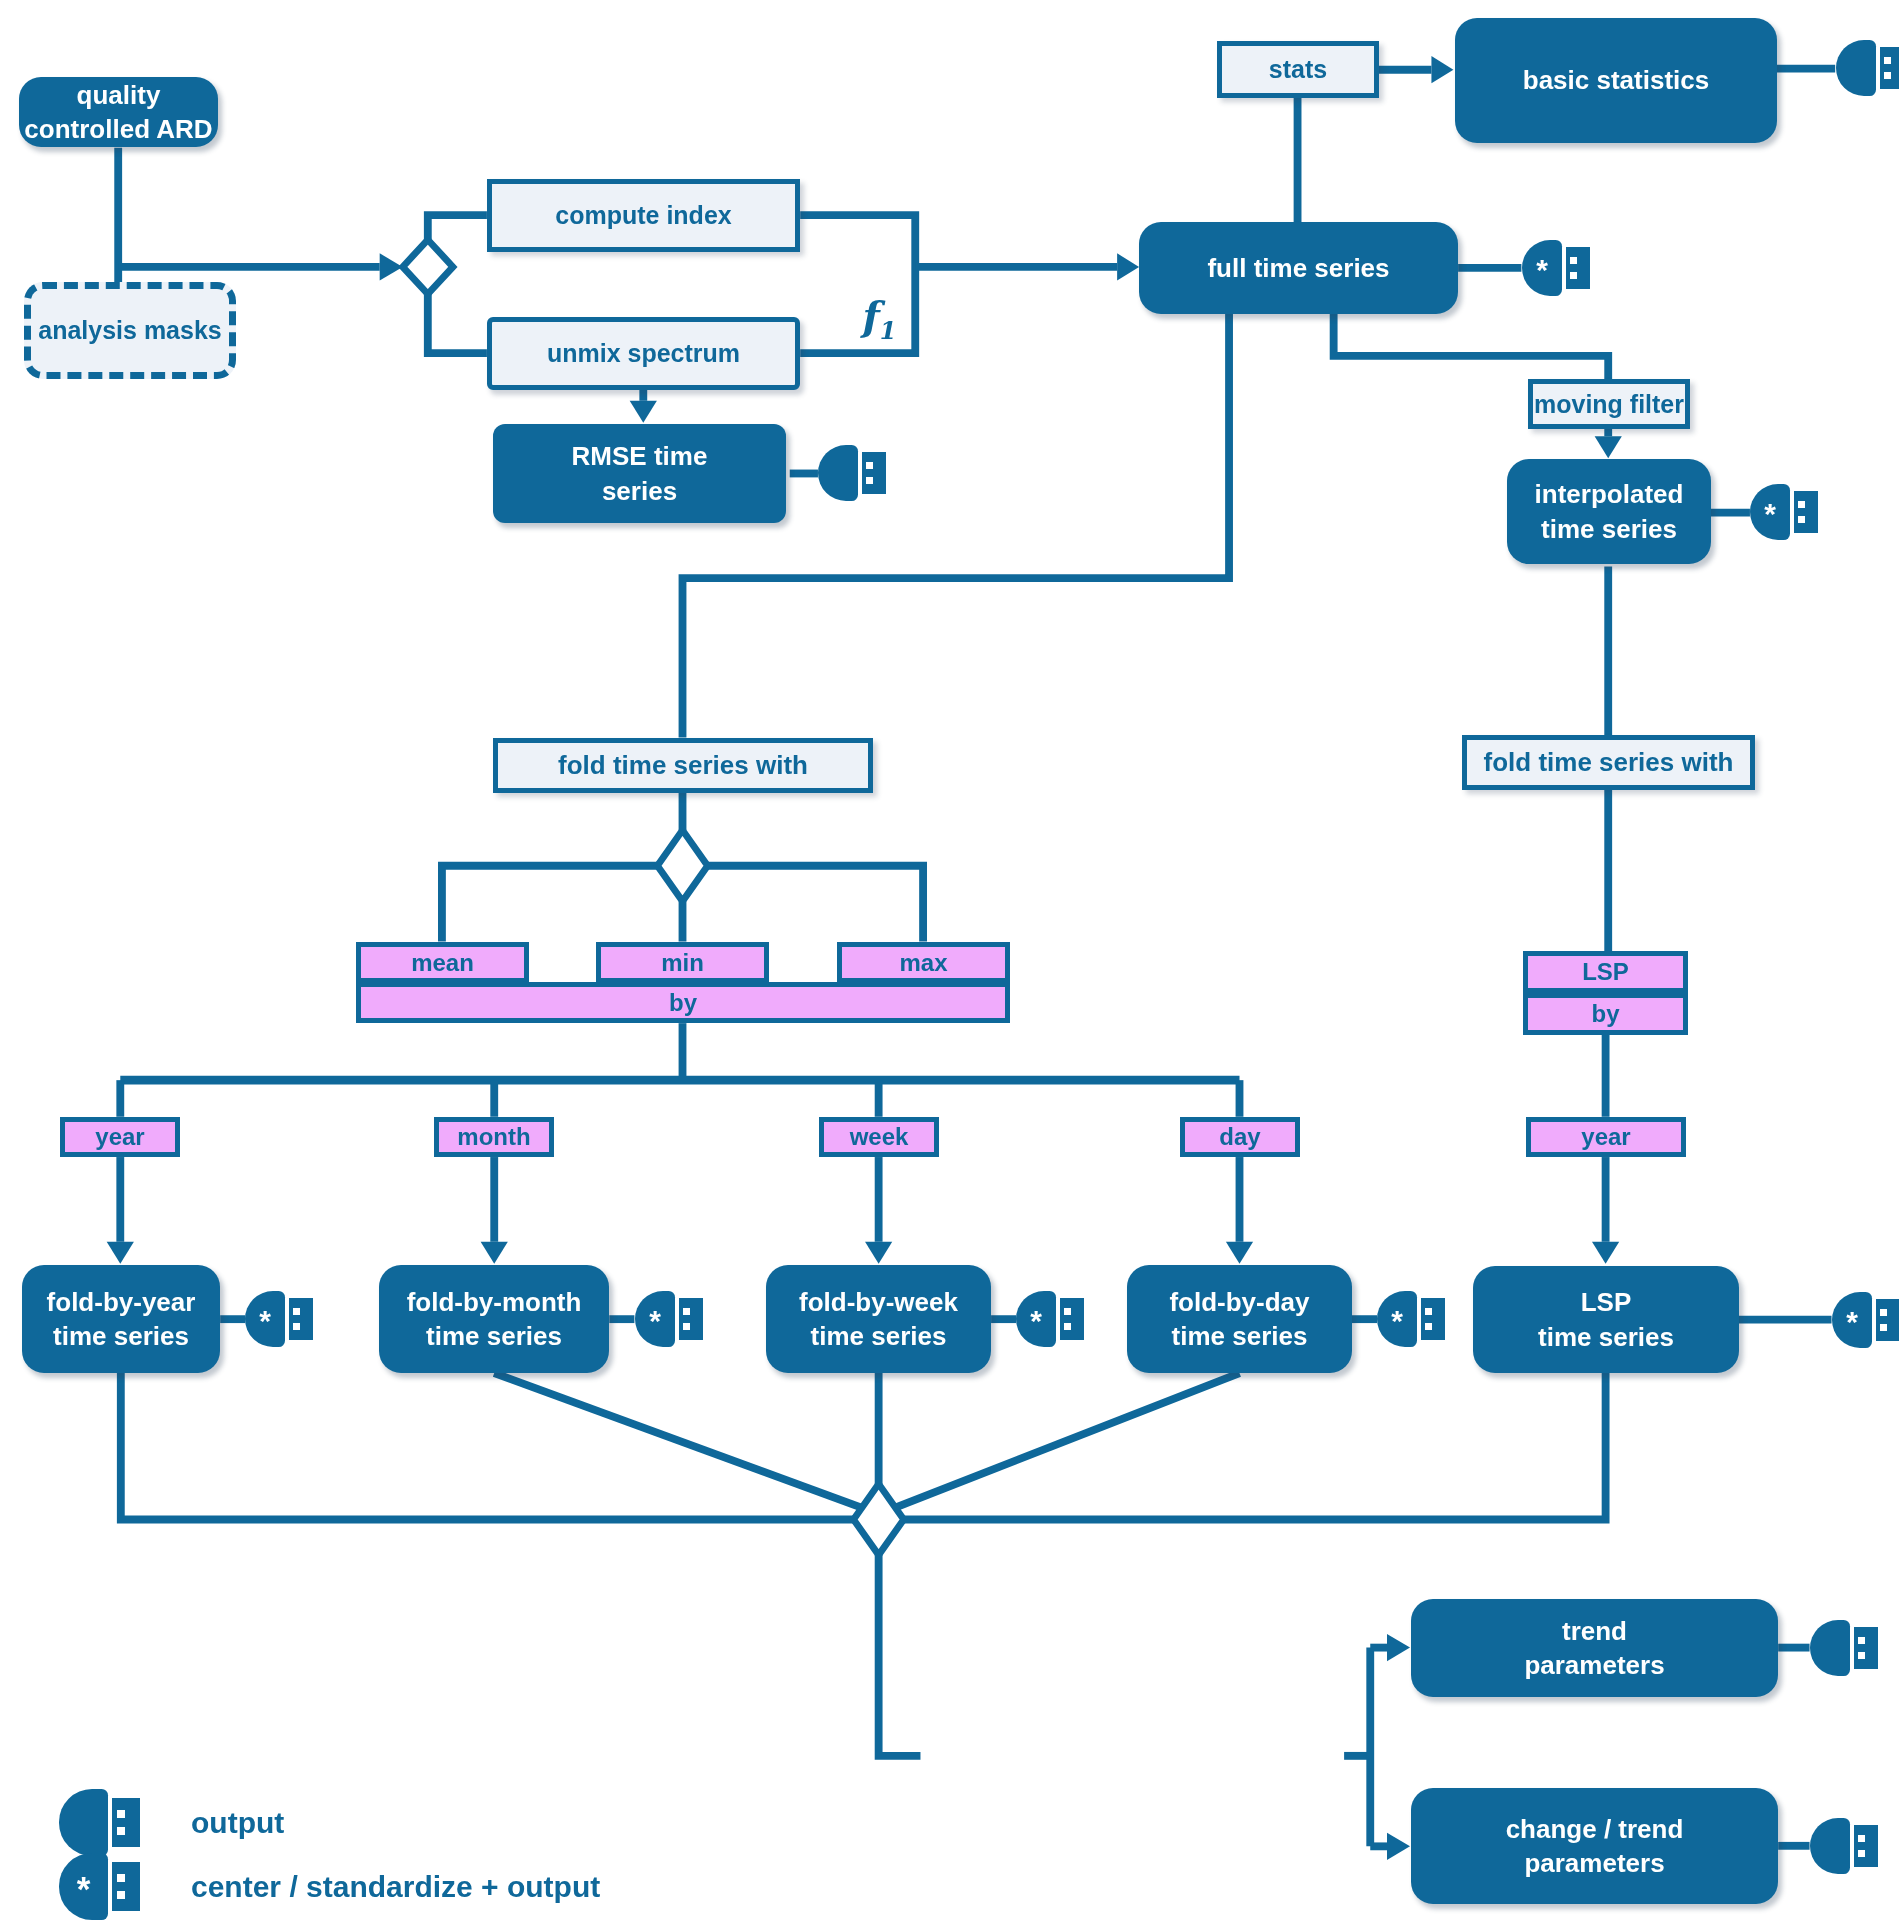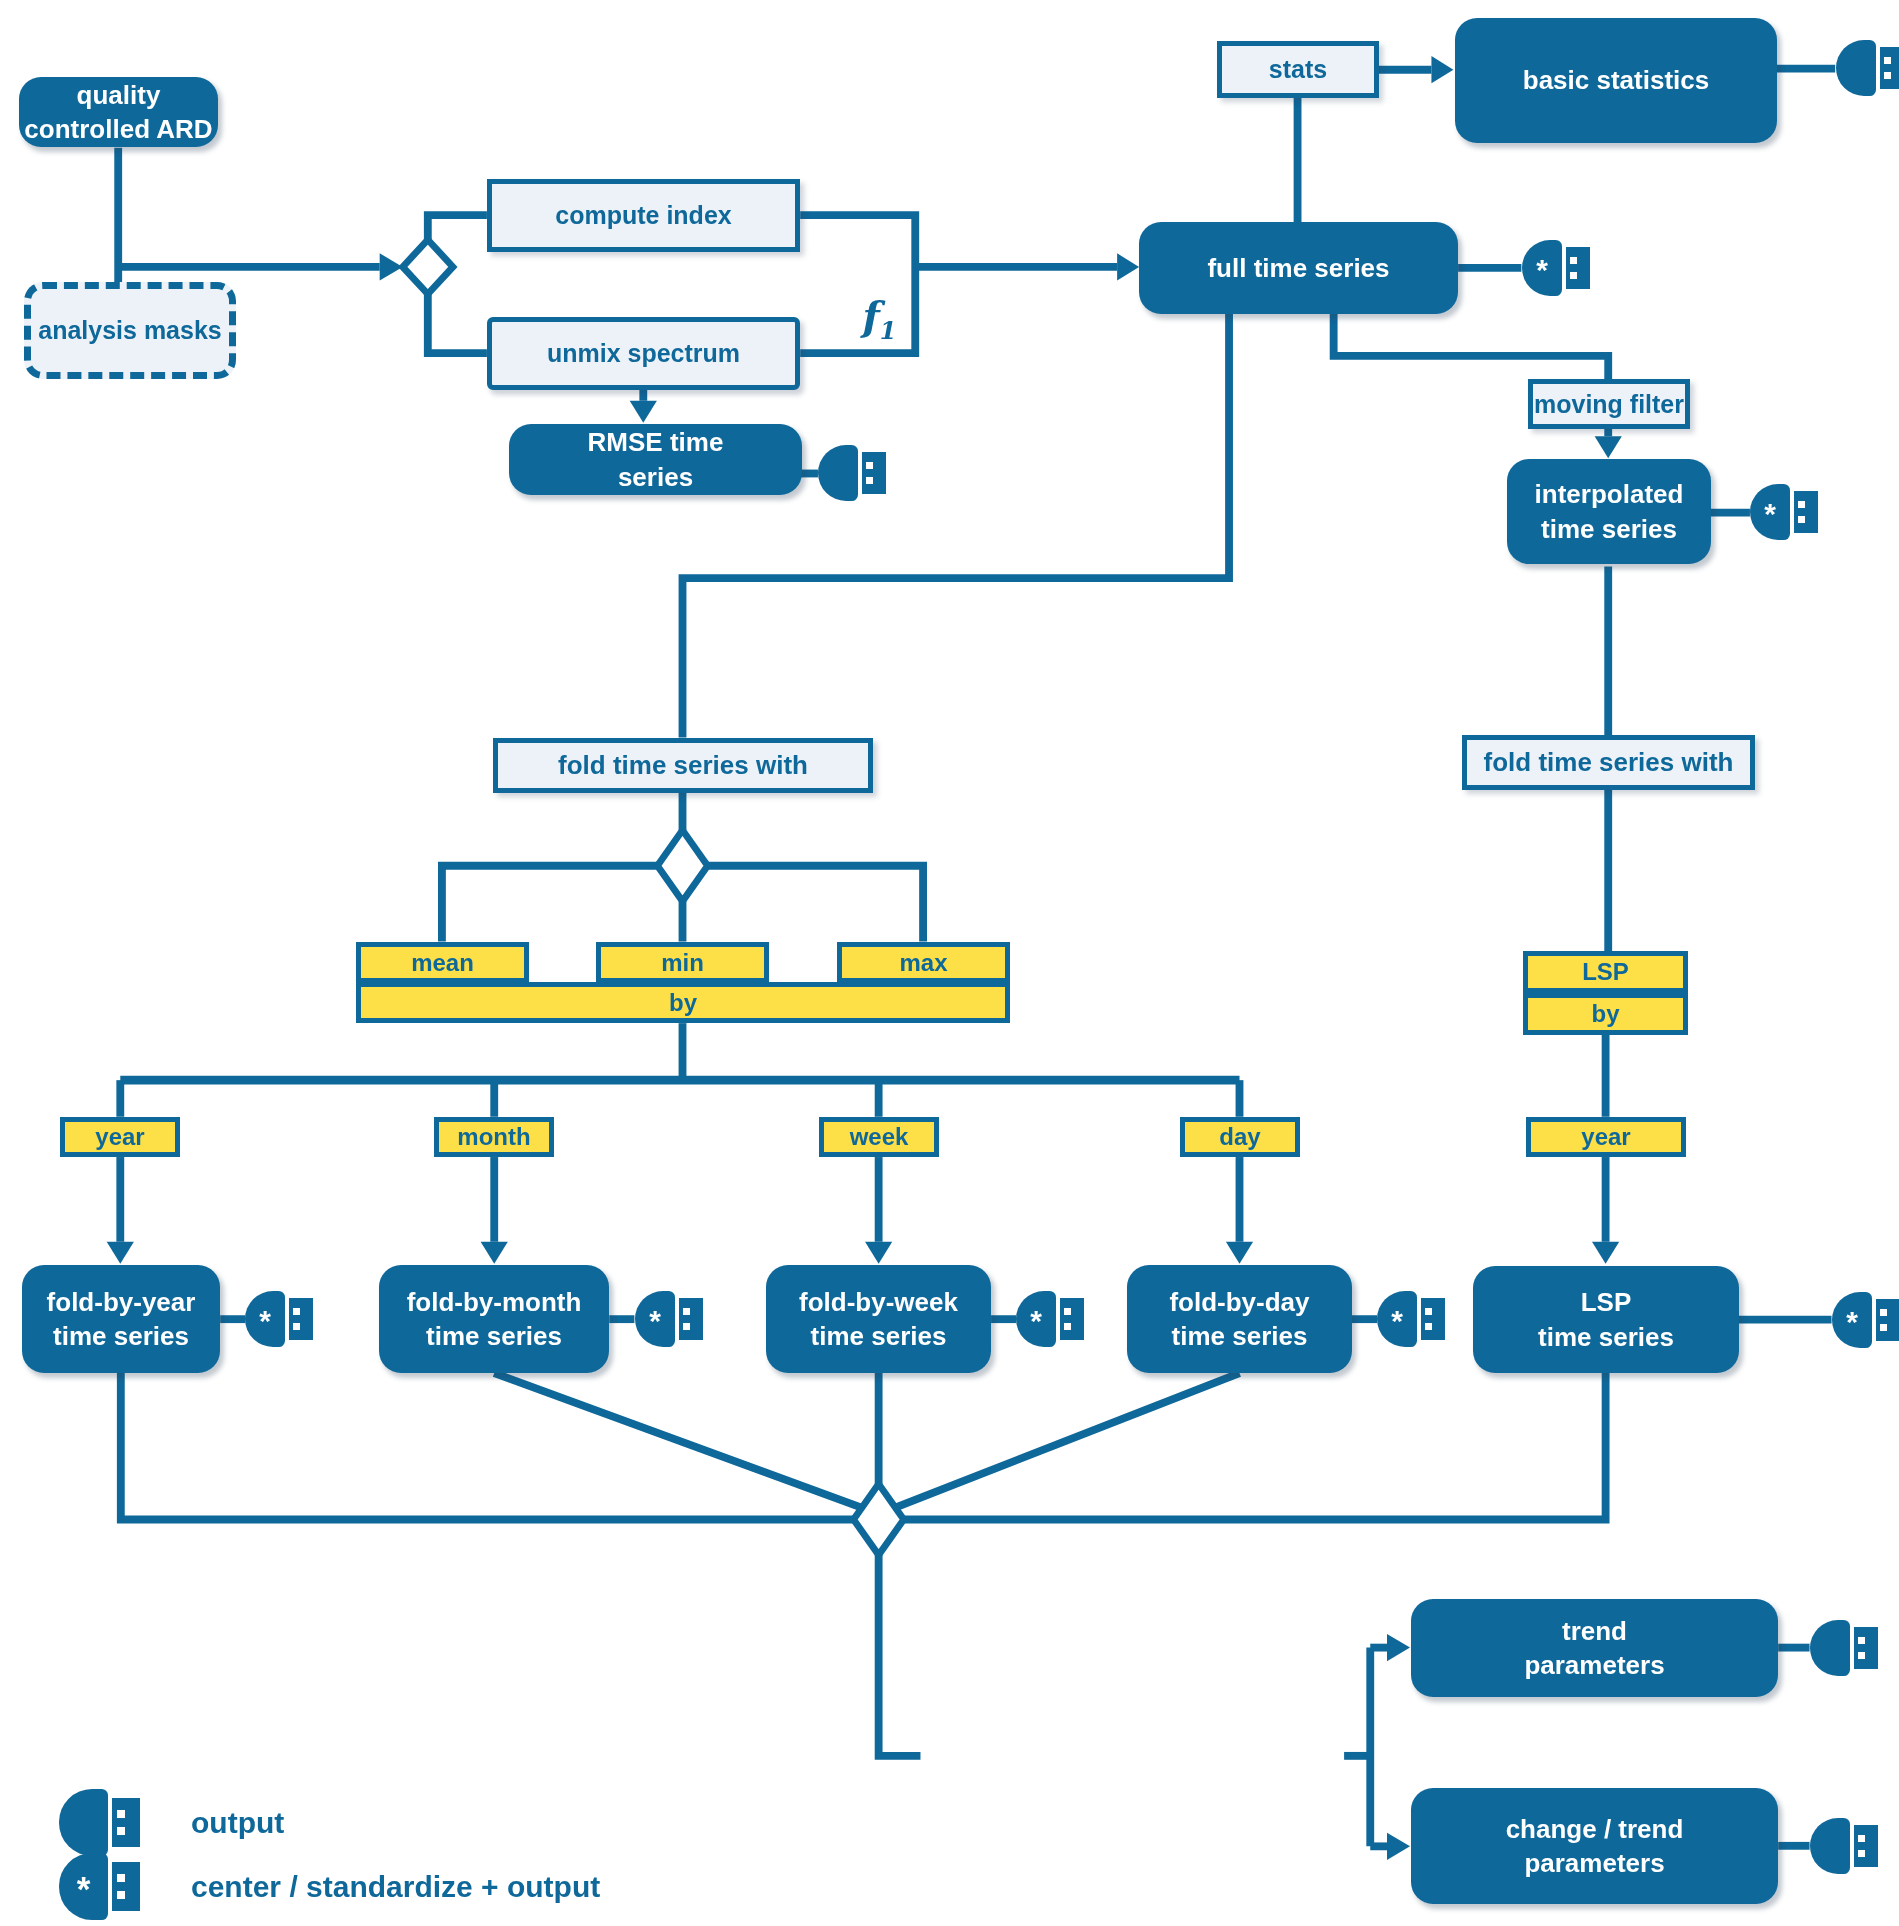--- a/index.html
+++ b/index.html
@@ -9,21 +9,21 @@
   html,body{margin:0;padding:0;background:#fff;}
   #canvas{position:relative;width:1899px;height:1926px;background:#fff;overflow:hidden;
           font-family:"Liberation Sans",sans-serif;}
   #wires{position:absolute;left:0;top:0;pointer-events:none;}
   .node{position:absolute;display:flex;align-items:center;justify-content:center;
         text-align:center;box-sizing:border-box;font-weight:bold;white-space:pre-line;}
   .dark{background:var(--p);color:#fff;border-radius:22px;font-size:26px;line-height:1.32;
         box-shadow:3.7px 4.2px 5.2px rgba(40,60,85,.28);}
   .light{background:var(--l);border:5.8px solid var(--p);color:var(--p);font-size:25px;
         box-shadow:3.7px 4.2px 5.2px rgba(40,60,85,.22);}
-  .white{background:#fde047;border:5.8px solid var(--p);color:var(--p);font-size:24px;}
+  .white{background:#f0abfc;border:5.8px solid var(--p);color:var(--p);font-size:24px;}
   .dashed{background:var(--l);border:7.3px dashed var(--p);border-radius:19px;color:var(--p);
         font-size:25px;}
   
   .usb{position:absolute;display:flex;align-items:center;}
   .usb .plug{width:40px;height:56px;background:var(--p);border-radius:28px 6.3px 6.3px 28px;
         display:flex;align-items:center;justify-content:center;}
   .usb .tab{width:24px;height:42px;background:var(--p);margin-left:3.7px;display:flex;
         flex-direction:column;justify-content:center;align-items:flex-start;gap:7.8px;
         padding-left:4.7px;box-sizing:border-box;}
   .usb .tab i{width:6.8px;height:6.8px;background:#fff;display:block;}
@@ -118,21 +118,21 @@
       <polygon points="1305,1587 1353,1655 1305,1723 1257,1655"></polygon>
       <polygon points="1680,2837 1728,2905 1680,2973 1632,2905"></polygon>
     </g>
   </svg>
 
   <div class="node dark" style="left:19px;top:77px;width:199px;height:70px;">quality
 controlled ARD</div>
   <div class="node dashed" style="left:13px;top:282px;width:212px;height:97px;margin-left:11px;">analysis masks</div>
   <div class="node light" style="left:487px;top:179px;width:313px;height:73px;">compute index</div>
   <div class="node light" style="left:487px;top:317px;width:313px;height:73px;border-radius:6px;">unmix spectrum</div>
-  <div class="node dark" style="left:509px;top:424px;width:293px;height:71px;">RMSE time
+  <div class="node dark" style="left:493px;top:424px;width:293px;height:99px;border-radius:12px;">RMSE time
 series</div>
 
   <div class="node light" style="left:1217px;top:41px;width:162px;height:57px;">stats</div>
   <div class="node dark" style="left:1455px;top:18px;width:322px;height:125px;">basic statistics</div>
   <div class="node dark" style="left:1139px;top:222px;width:319px;height:92px;">full time series</div>
 
   <div class="node light" style="left:1528px;top:379px;width:162px;height:50px;">moving filter</div>
   <div class="node dark" style="left:1507px;top:459px;width:204px;height:105px;">interpolated
 time series</div>
 

